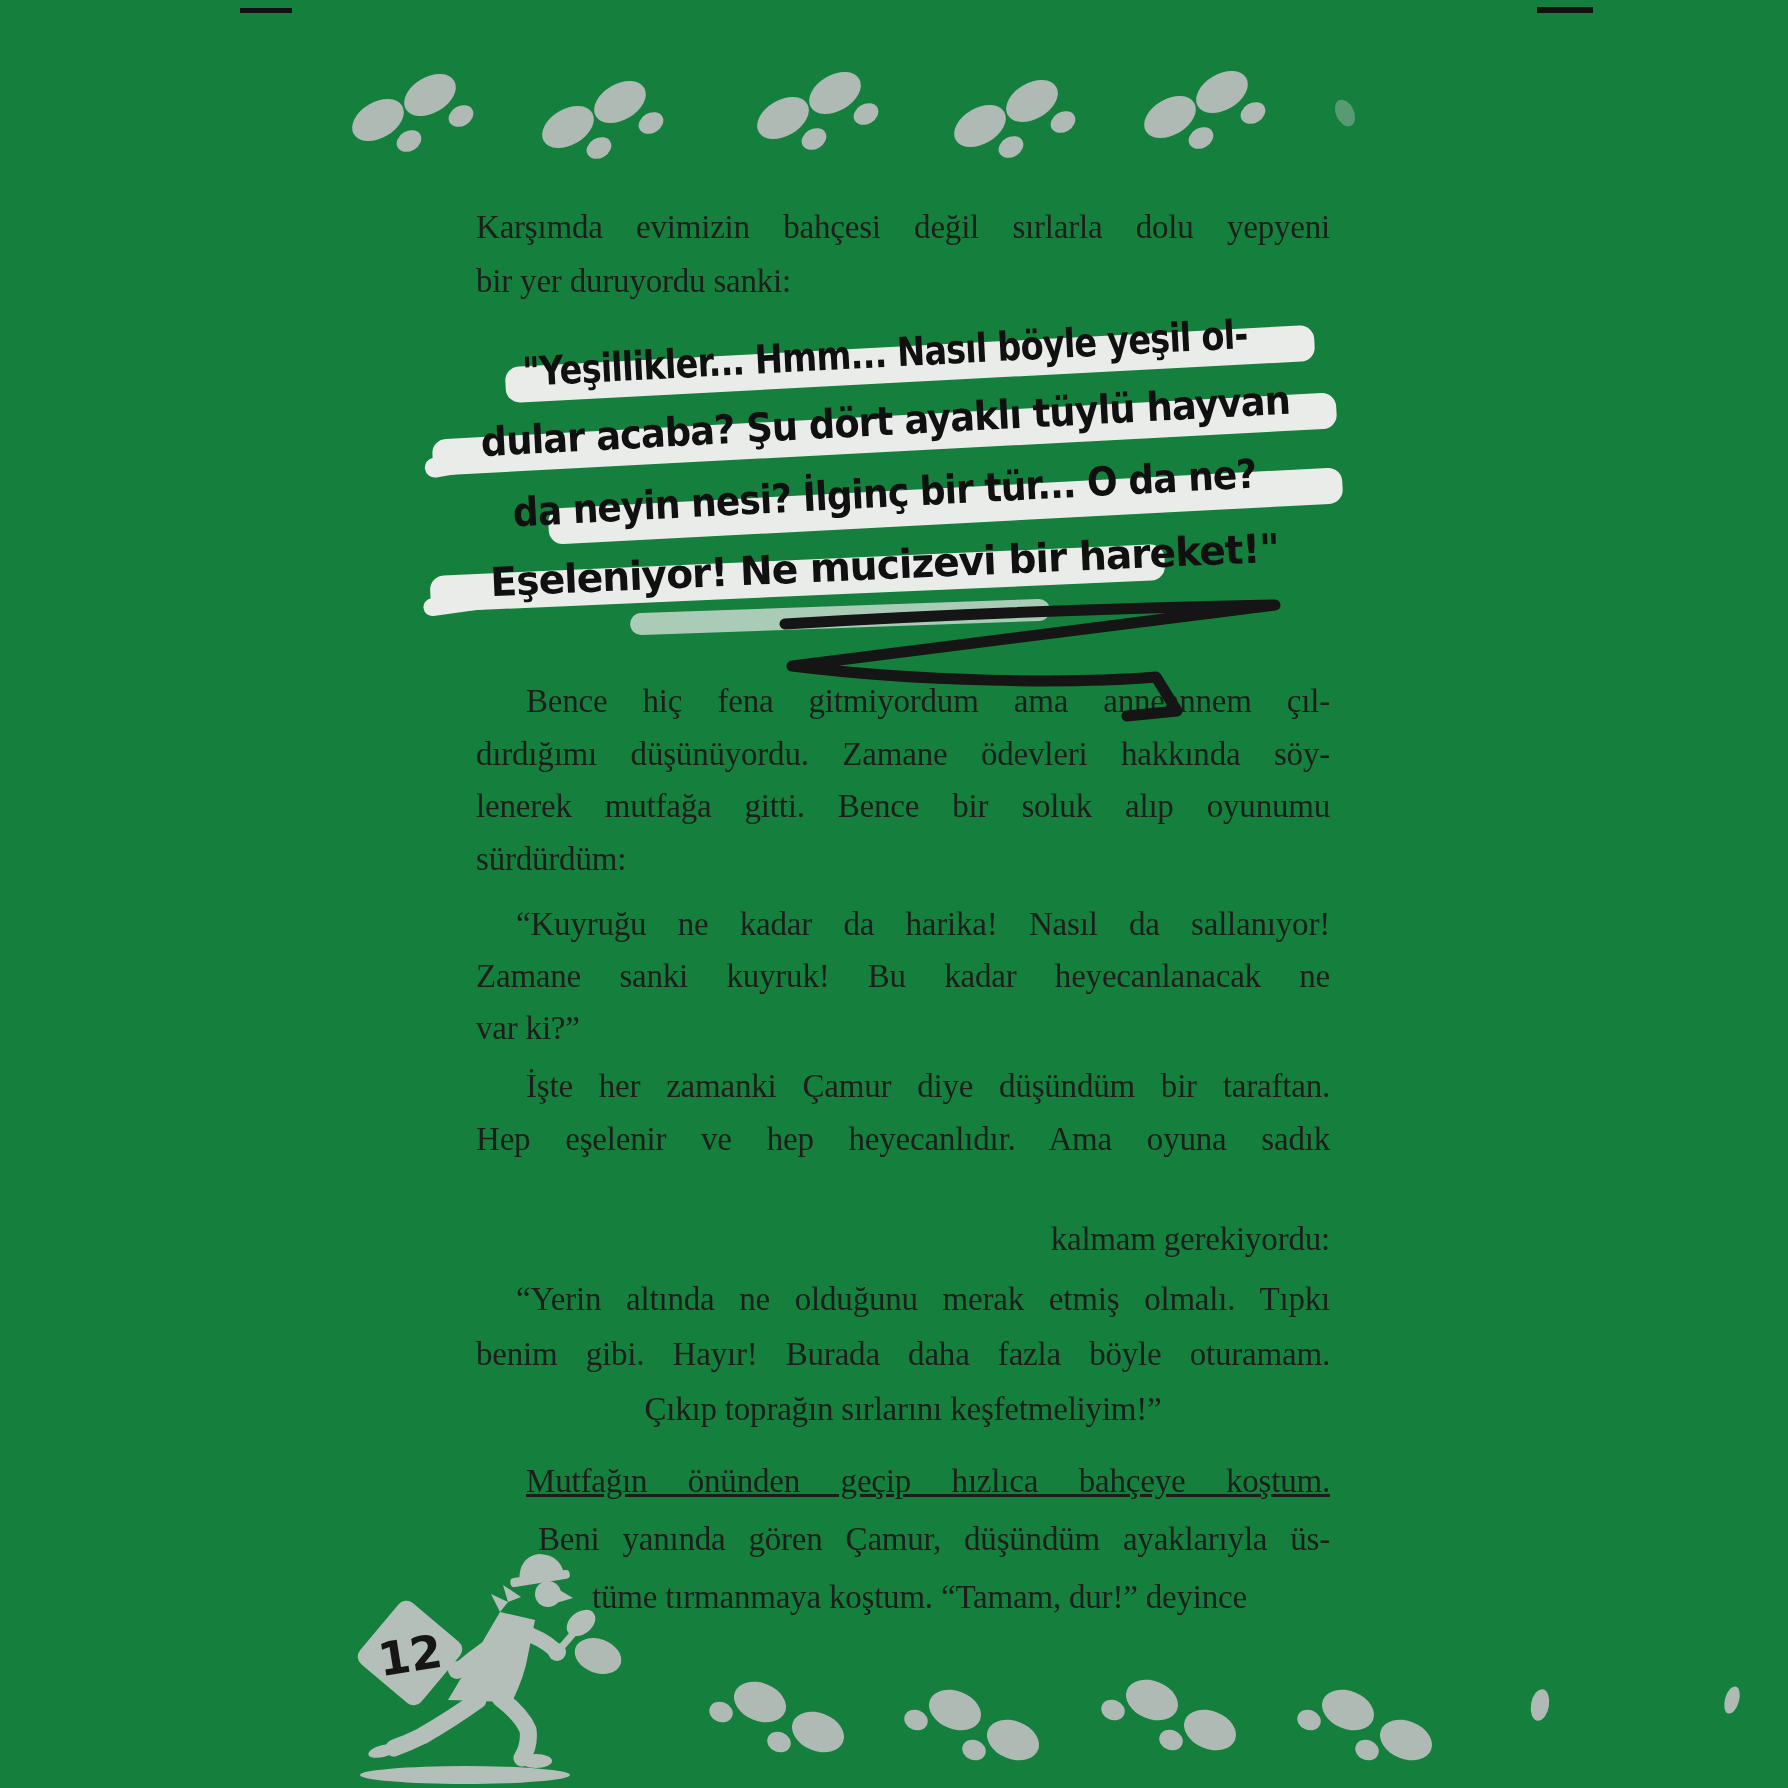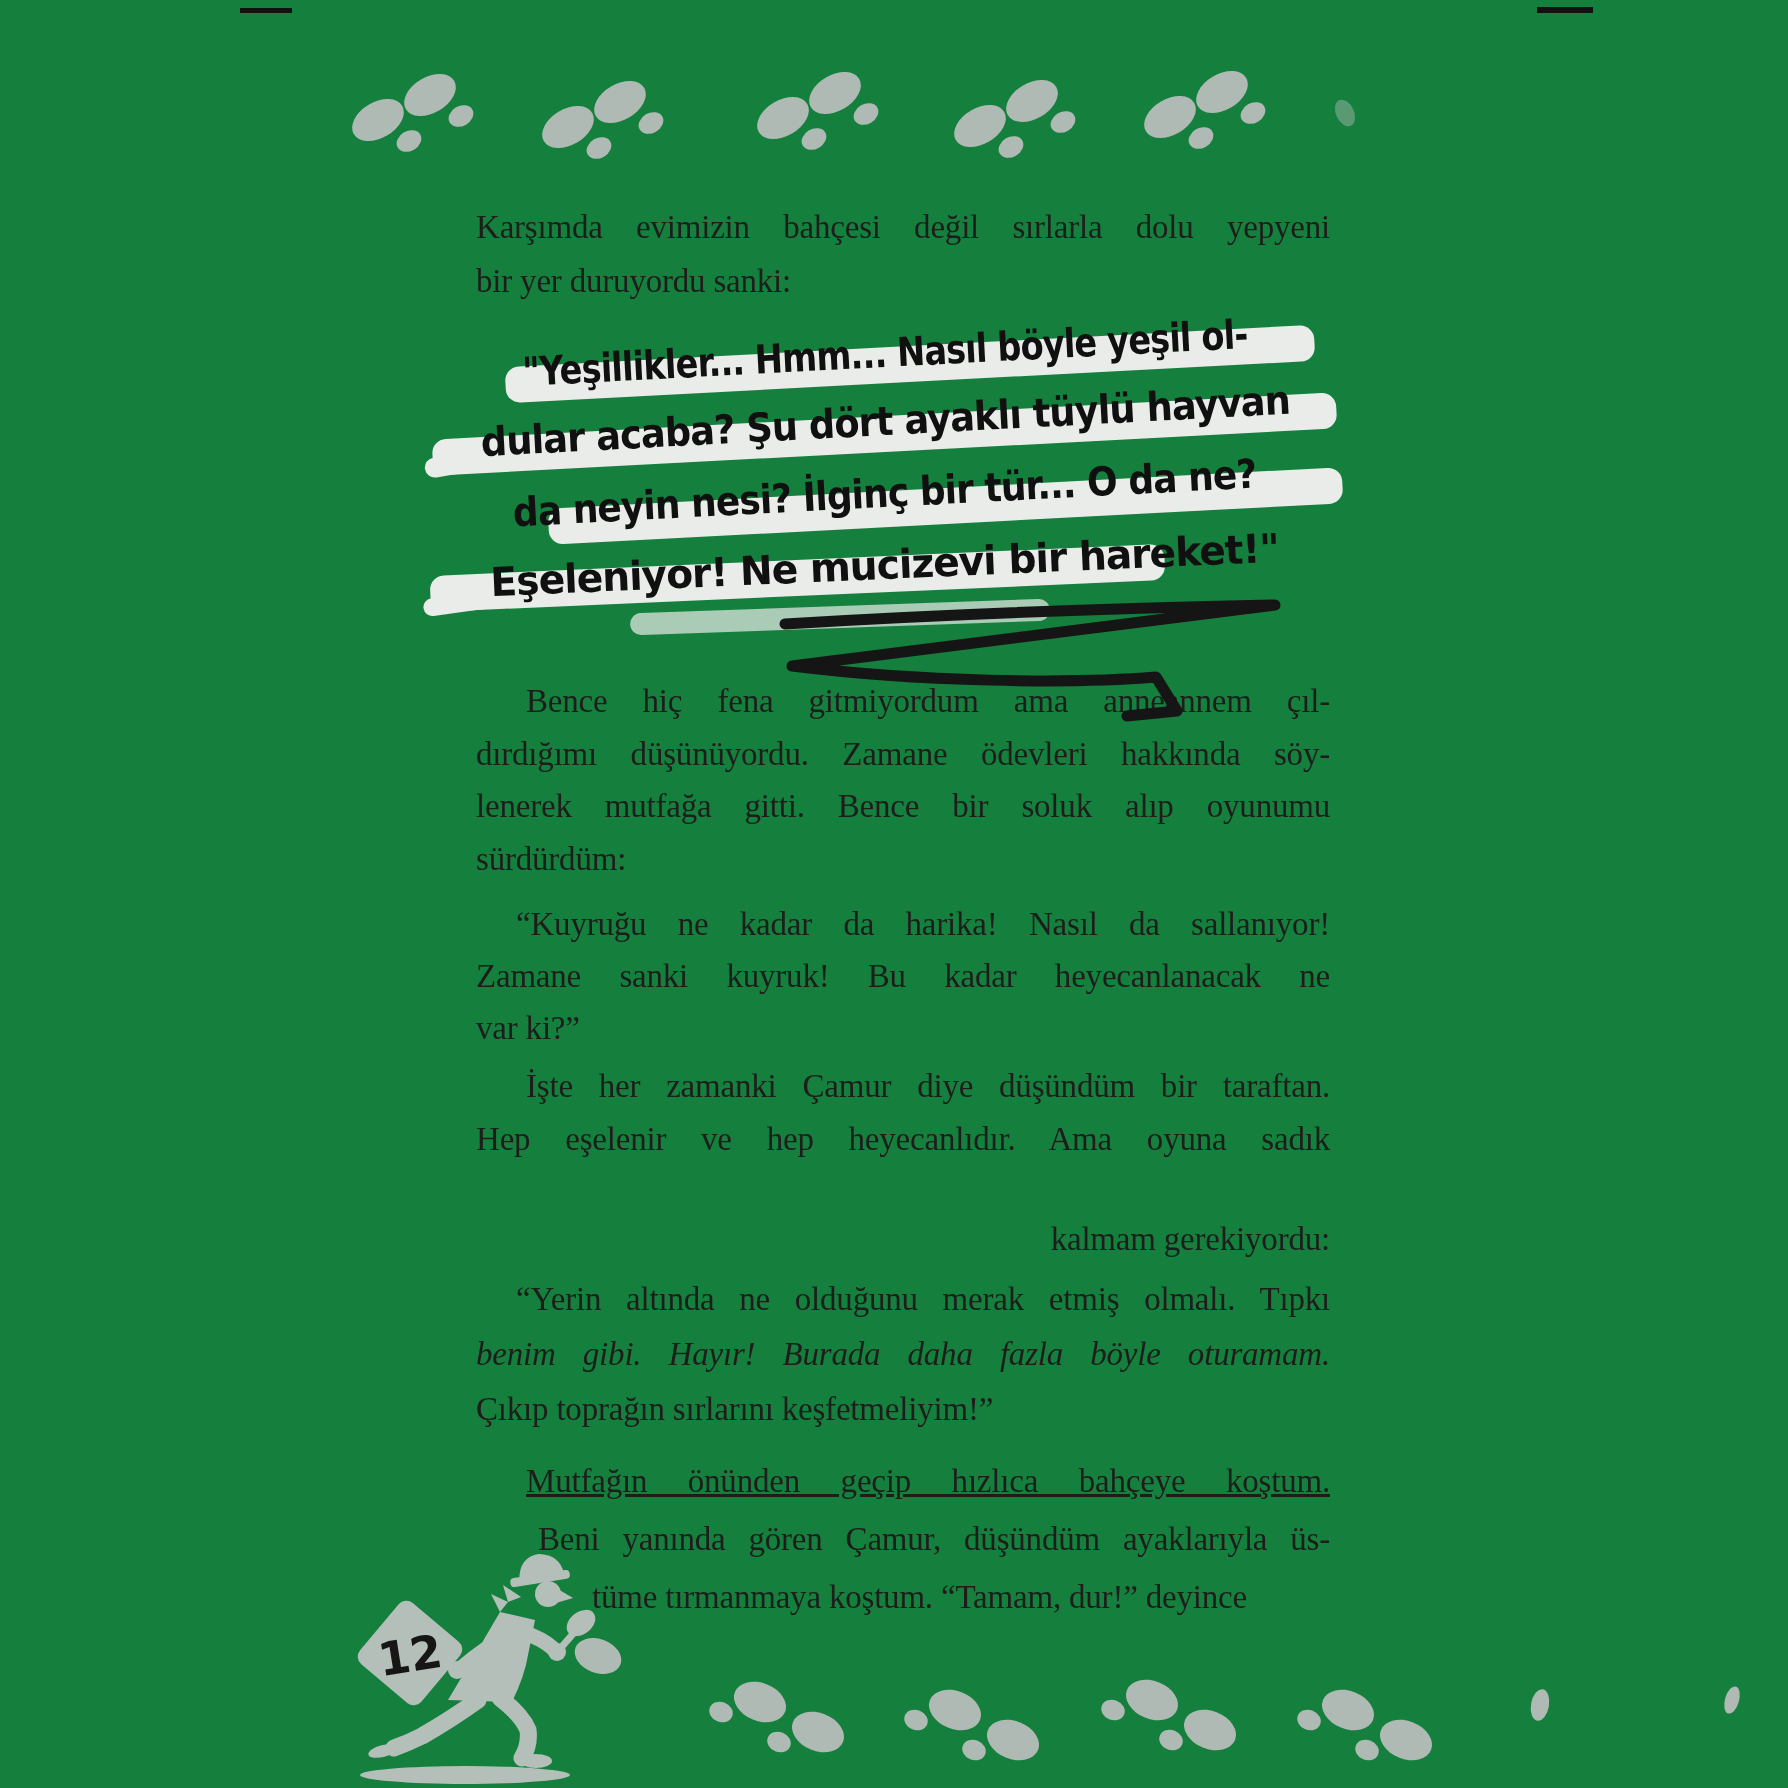--- a/index.html
+++ b/index.html
@@ -104,22 +104,22 @@
   </div>
 
   <div>
     <div class="bl j ind50" style="top:1059px;">İşte her zamanki Çamur diye düşündüm bir taraftan.</div>
     <div class="bl j" style="top:1112px;">Hep eşelenir ve hep heyecanlıdır. Ama oyuna sadık</div>
     <div class="bl" style="top:1212px;text-align:right;">kalmam gerekiyordu:</div>
   </div>
 
   <div>
     <div class="bl j ind40" style="top:1272px;">“Yerin altında ne olduğunu merak etmiş olmalı. Tıpkı</div>
-    <div class="bl j" style="top:1327px;font-style:italic;">benim gibi. Hayır! Burada daha fazla böyle oturamam.</div>
-    <div class="bl" style="top:1382px;">Çıkıp toprağın sırlarını keşfetmeliyim!”</div>
+    <div class="bl j" style="top:1327px;">benim gibi. Hayır! Burada daha fazla böyle oturamam.</div>
+    <div class="bl" style="top:1382px;text-align:center;">Çıkıp toprağın sırlarını keşfetmeliyim!”</div>
   </div>
 
   <div>
     <div class="bl j ind50" style="top:1454px;text-decoration:underline;">Mutfağın önünden geçip hızlıca bahçeye koştum.</div>
     <div class="bl j" style="top:1512px;left:538px;width:792px;">Beni yanında gören Çamur, düşündüm ayaklarıyla üs-</div>
     <div class="bl" style="top:1570px;left:592px;width:760px;">tüme tırmanmaya koştum. “Tamam, dur!” deyince</div>
   </div>
 
   <svg class="detective" width="260" height="238" viewBox="0 0 260 238">
     <g fill="#b5bfb9" stroke="none">

